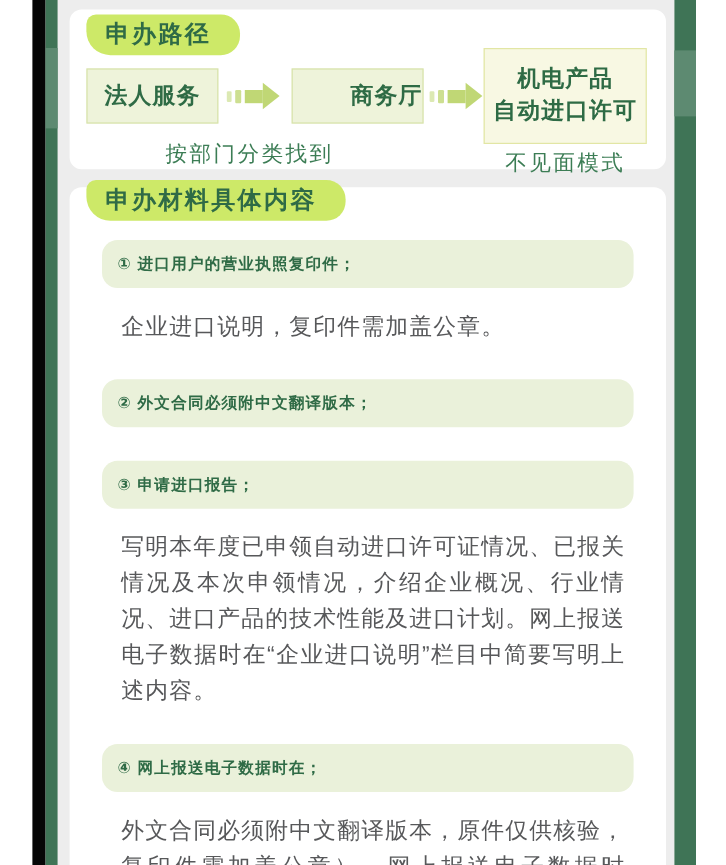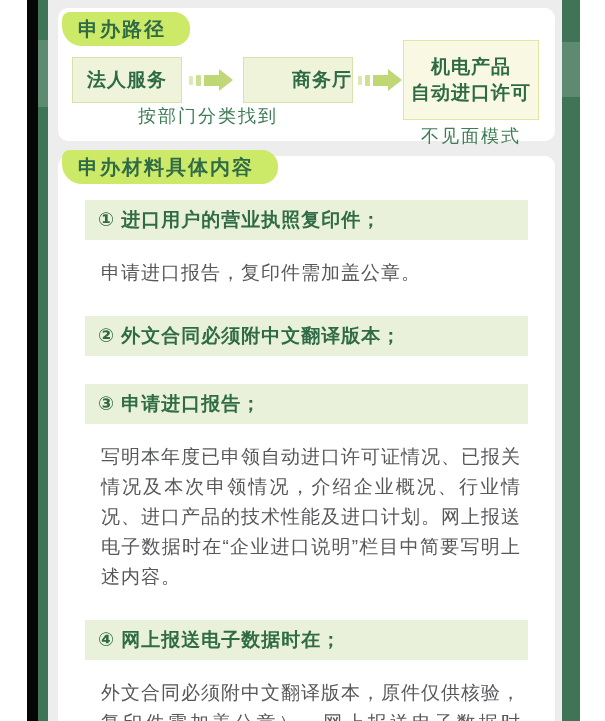--- a/index.html
+++ b/index.html
@@ -16,21 +16,21 @@
   .edge-light-right { position:absolute; top:42px; height:55px; left:562px; width:18px; background:#5d8a71; }
   .content-bg { position:absolute; top:0; bottom:0; left:48px; width:514px; background:#ededed; }
 
   
   .card { position:absolute; left:58px; width:497px; background:#ffffff; }
   .card-route { top:8px; height:133px; border-radius:10px; }
   .card-materials { top:156px; height:565px; border-radius:10px 10px 0 0; }
 
   
   .pill {
-    position:absolute; left:62px; height:34px; line-height:34px;
+    position:absolute; left:72px; height:34px; line-height:34px;
     background:#cde968; color:#2f6b46; font-weight:bold; font-size:20px;
     letter-spacing:2px; padding:0 24px 0 16px;
     border-radius:8px 16px 16px 20px; z-index:3;
   }
   .pill-route { top:12px; }
   .pill-materials { top:150px; }
 
   
   .flow-box {
     position:absolute; display:flex; flex-direction:column; align-items:center; justify-content:center;
@@ -41,29 +41,29 @@
   .flow-box-2 { left:185px; top:49px; width:110px; height:46px;padding-left:48px; }
   .flow-box-3 { left:345px; top:32px; width:136px; height:80px; background:#f8f8e3; border-color:#e2e6a4; line-height:26px;text-align:right; }
   .flow-arrow { position:absolute; display:flex; align-items:center; }
   .flow-arrow-1 { left:131px; top:61px; }
   .flow-arrow-2 { left:300px; top:61px; }
   .dash1 { width:4px; height:9px; background:#c0d775; opacity:.55; margin-right:3px; border-radius:1px; }
   .dash2 { width:5px; height:11px; background:#c0d775; opacity:.8; margin-right:3px; border-radius:1px; }
   .arrow-body { width:15px; height:11px; background:#c0d775; }
   .arrow-head { width:0; height:0; border-top:11px solid transparent; border-bottom:11px solid transparent; border-left:14px solid #c0d775; }
   .flow-caption { position:absolute; color:#3c7d55; font-size:18px; letter-spacing:2px; text-align:center; }
-  .caption-left { left:20px; top:96px; width:260px; }
+  .caption-left { left:20px; top:108px; width:260px; }
   .caption-right { left:345px; top:116px; width:136px;text-align:center; }
 
   
   .materials-list { padding-top:44px; }
   .material-item { margin-bottom:28px; }
   .material-band {
-    background:#eaf1da; color:#2f6b46; font-weight:bold; font-size:19px;
-    line-height:28px; letter-spacing:1px; padding:6px 13px; margin:0 27px;
+    background:#eaf1da; color:#2f6b46; font-weight:bold; font-size:13px;
+    line-height:28px; letter-spacing:1px; padding:6px 13px; margin:0 27px;border-radius:13px;
   }
   .material-note {
     color:#57585a; font-size:19px; line-height:30px; letter-spacing:1px;
     margin:18px 34px 0 43px; text-align:justify;
   }
 </style>
 </head>
 <body>
 
 <div class="content-bg"></div>
@@ -100,21 +100,21 @@
   <div class="flow-caption caption-left">按部门分类找到</div>
   <div class="flow-caption caption-right">不见面模式</div>
 </div>
 
 <div class="pill pill-materials">申办材料具体内容</div>
 <div class="card card-materials">
   <div class="materials-list">
 
     <div class="material-item">
       <div class="material-band">① 进口用户的营业执照复印件；</div>
-      <div class="material-note">申请进口报告，复印件需加盖公章。</div>
+      <div class="material-note">企业进口说明，复印件需加盖公章。</div>
     </div>
 
     <div class="material-item">
       <div class="material-band">② 外文合同必须附中文翻译版本；</div>
     </div>
 
     <div class="material-item">
       <div class="material-band">③ 申请进口报告；</div>
       <div class="material-note">写明本年度已申领自动进口许可证情况、已报关情况及本次申领情况，介绍企业概况、行业情况、进口产品的技术性能及进口计划。网上报送电子数据时在“企业进口说明”栏目中简要写明上述内容。</div>
     </div>

